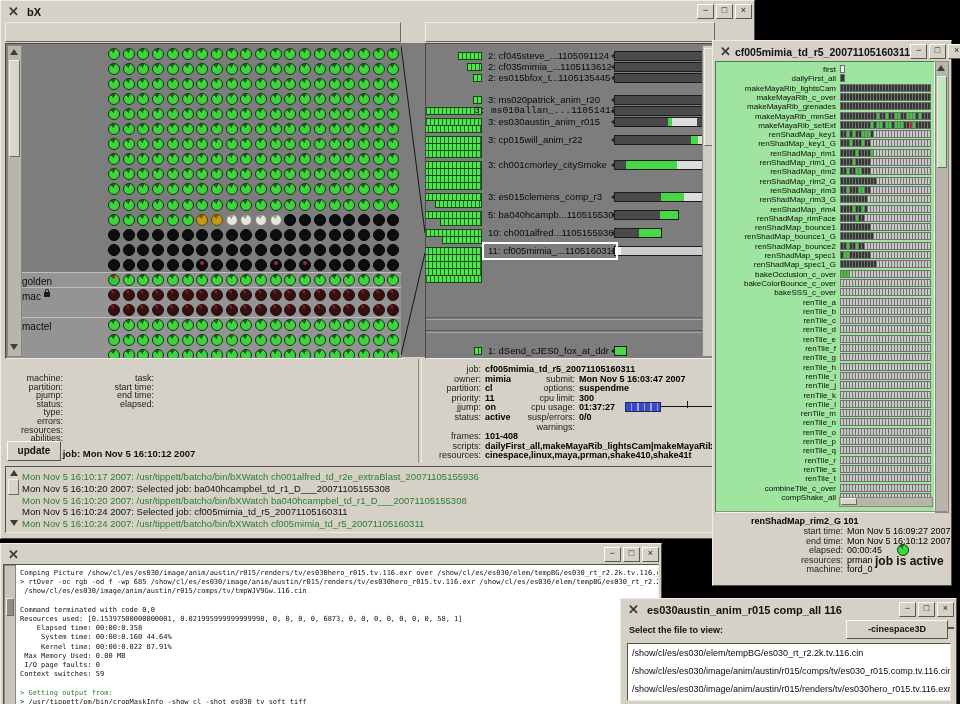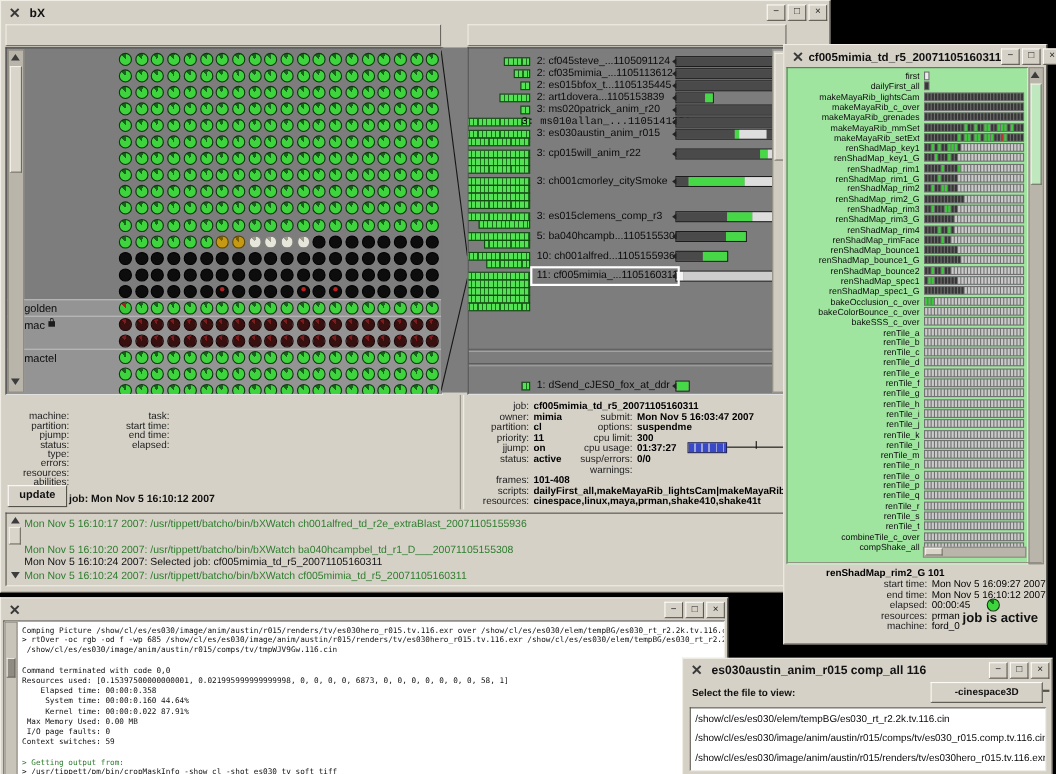--- a/index.html
+++ b/index.html
@@ -552,28 +552,20 @@
             <div class="s-dark" style="width: 100%;"></div>
           </div>
         </div>
         <div style="position: absolute; left: 0px; top: 28px; right: 14px; height: 11px;">
           <div class="hist" style="left: 47px; width: 7px; top: 2px;"></div>
           <div class="job-label" style="left: 62px; top: 0px;">2: es015bfox_t...1105135445</div>
           <div class="pbar" style="left: 188px; top: 1px; width: 88px;">
             <div class="s-dark" style="width: 100%;"></div>
           </div>
         </div>
-        <div style="position: absolute; left: 0px; top: 39px; right: 14px; height: 11px;">
-          <div class="hist" style="left: 28px; width: 26px; top: 2px;"></div>
-          <div class="job-label" style="left: 62px; top: 0px;">2: art1dovera...1105153839</div>
-          <div class="pbar" style="left: 188px; top: 1px; width: 33px;">
-            <div class="s-dark" style="width: 80%;"></div>
-            <div class="s-green" style="width: 20%;"></div>
-          </div>
-        </div>
         <div style="position: absolute; left: 0px; top: 50px; right: 14px; height: 11px;">
           <div class="hist" style="left: 47px; width: 7px; top: 2px;"></div>
           <div class="job-label" style="left: 62px; top: 0px;">3: ms020patrick_anim_r20</div>
           <div class="pbar" style="left: 188px; top: 1px; width: 88px;">
             <div class="s-dark" style="width: 100%;"></div>
           </div>
         </div>
         <div style="position: absolute; left: 0px; top: 61px; right: 14px; height: 11px;">
           <div class="hist" style="left: -4px; width: 58px; top: 2px;"></div>
           <div class="job-label" style="left: 48px; top: 0px; font-family: Liberation Mono, monospace;">3: ms010allan_...1105141321</div>
@@ -721,20 +713,21 @@
       </div>
 
     <div class="logline" style="left:20px;top:447px;font-weight:bold;z-index:1;">Selected job: Mon Nov  5 16:10:12 2007</div>
     <div class="btn" style="left:6px;top:440px;width:52px;height:18px;line-height:18px;z-index:2;">update</div>
 
     <div id="log-area" style="position:absolute;left:4px;top:465px;width:706px;height:65px;border:1px solid #55524a;border-bottom-color:#f0ede5;border-right-color:#f0ede5;overflow:hidden;">
       <div class="arr-up" style="left:4px;top:3px;"></div>
       <div class="arr-down" style="left:4px;top:53px;"></div>
       <div class="sthumb" style="left:2px;top:12px;width:9px;height:14px;"></div>
     <div class="logline" style="left: 16px; top: 4px; color: rgb(46, 125, 46);">Mon Nov  5 16:10:17 2007: /usr/tippett/batcho/bin/bXWatch ch001alfred_td_r2e_extraBlast_20071105155936</div>
+        <div class="logline" style="left: 16px; top: 15.8px; color: rgb(17, 17, 17);">Mon Nov  5 16:10:20 2007: Selected job: ba040hcampbel_td_r1_D___20071105155308</div>
         <div class="logline" style="left: 16px; top: 27.6px; color: rgb(46, 125, 46);">Mon Nov  5 16:10:20 2007: /usr/tippett/batcho/bin/bXWatch ba040hcampbel_td_r1_D___20071105155308</div>
         <div class="logline" style="left: 16px; top: 39.4px; color: rgb(17, 17, 17);">Mon Nov  5 16:10:24 2007: Selected job: cf005mimia_td_r5_20071105160311</div>
         <div class="logline" style="left: 16px; top: 51.2px; color: rgb(46, 125, 46);">Mon Nov  5 16:10:24 2007: /usr/tippett/batcho/bin/bXWatch cf005mimia_td_r5_20071105160311</div>
       </div>
   </div>
 
   <div class="win" id="task-win" style="left:712px;top:40px;width:238px;height:544px;z-index:5;">
     <div class="tbar">
       <span class="xlogo" style="margin-right:4px;">✕</span>
       <span class="ttext" style="font-size:10.5px;">cf005mimia_td_r5_20071105160311</span>

